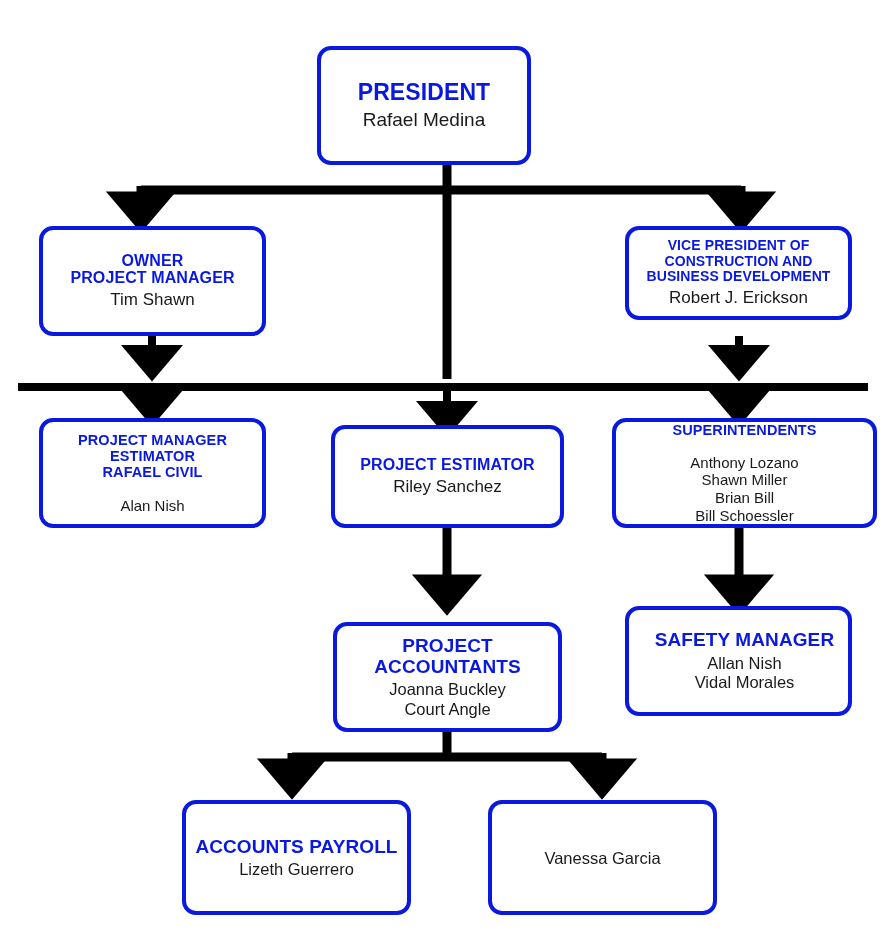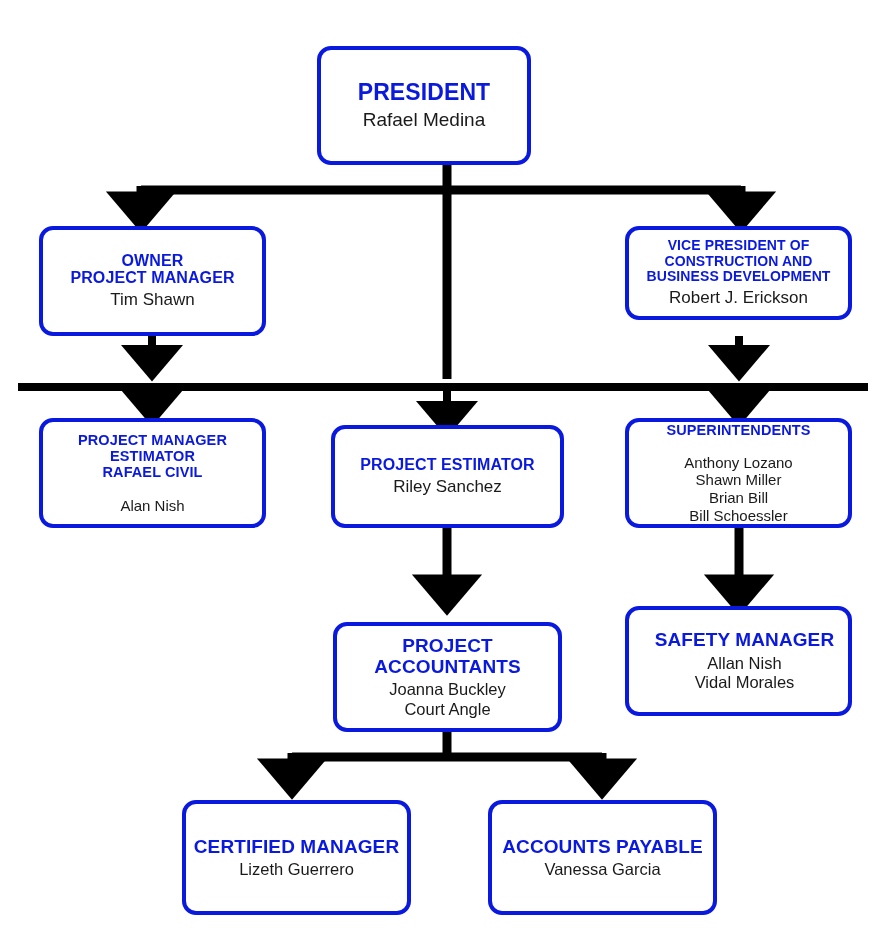--- a/index.html
+++ b/index.html
@@ -154,21 +154,21 @@
 ESTIMATOR
 RAFAEL CIVIL</div>
     <div class="people">Alan Nish</div>
   </div>
 
   <div class="node t-md" style="left:331px; top:425px; width:233px; height:103px;">
     <div class="title">PROJECT ESTIMATOR</div>
     <div class="people">Riley Sanchez</div>
   </div>
 
-  <div class="node t-xs" style="left:625px; top:418px; width:227px; height:110px;">
+  <div class="node t-xs" style="left:612px; top:418px; width:265px; height:110px;">
     <div class="title">SUPERINTENDENTS</div>
     <div class="people">Anthony Lozano
 Shawn Miller
 Brian Bill
 Bill Schoessler</div>
   </div>
 
   <div class="node t-ms" style="left:333px; top:606px; width:229px; height:110px;margin-top:16px;">
     <div class="title">PROJECT
 ACCOUNTANTS</div>
@@ -176,22 +176,21 @@
 Court Angle</div>
   </div>
 
   <div class="node t-ms" style="left:625px; top:606px; width:227px; height:110px;padding-left:12px;">
     <div class="title">SAFETY MANAGER</div>
     <div class="people">Allan Nish
 Vidal Morales</div>
   </div>
 
   <div class="node t-ms" style="left:182px; top:800px; width:229px; height:115px;">
-    <div class="title">CERTIFIED MANAGER</div>
+    <div class="title">ACCOUNTS PAYROLL</div>
     <div class="people">Lizeth Guerrero</div>
   </div>
 
   <div class="node t-ms" style="left:488px; top:800px; width:229px; height:115px;">
-    <div class="title">ACCOUNTS PAYABLE</div>
     <div class="people">Vanessa Garcia</div>
   </div>
 
 </div>
 
 </body></html>

